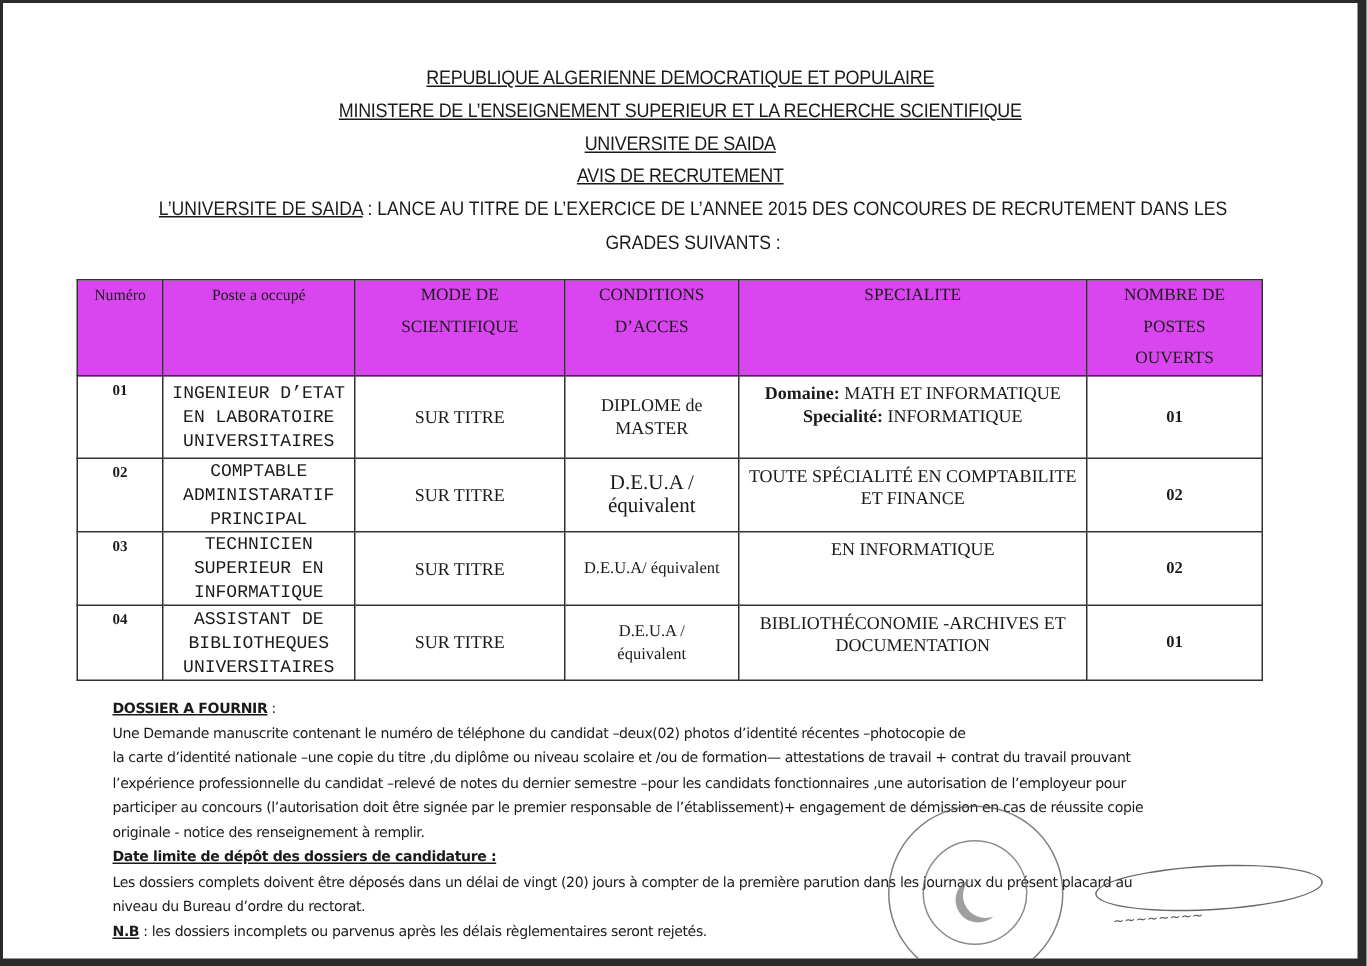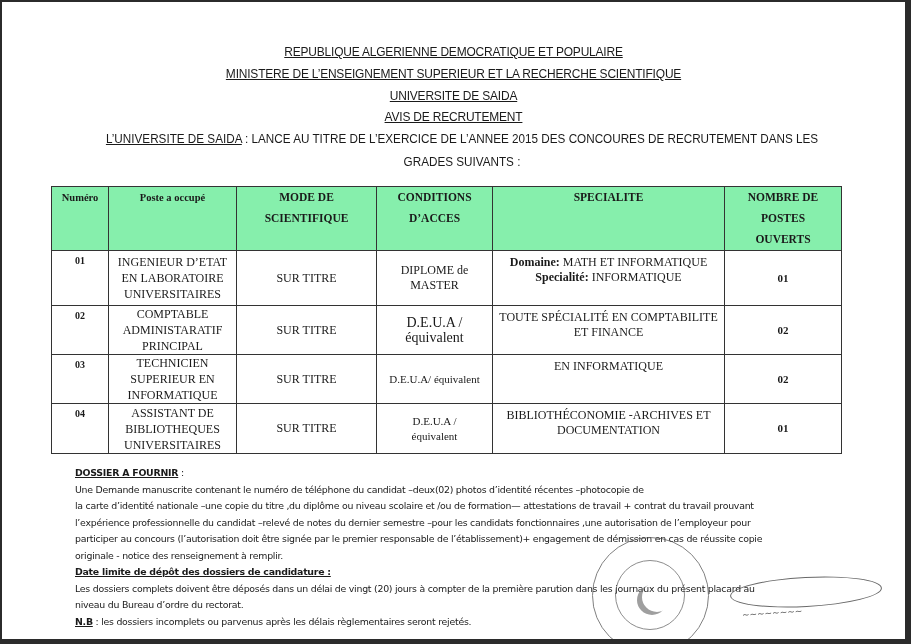--- a/index.html
+++ b/index.html
@@ -58,30 +58,30 @@
       color: #1a1a1a;
     }
     table.recr td, table.recr th {
       border: 1.5px solid #333;
       padding: 0;
       text-align: center;
       font-size: 12px;
       line-height: 15px;
     }
     table.recr th {
-      font-weight: bold;
+      font-weight: normal;
       vertical-align: top;
-      background: #86efac;
+      background: #d946ef;
       height: 60px;
       font-size: 11.5px;
     }
     table.recr th.c1, table.recr th.c2 { padding-top: 3px; font-size: 10.5px; }
     table.recr th.c3, table.recr th.c4, table.recr th.c6 { line-height: 21px; }
     table.recr td.num { vertical-align: top; font-size: 10px; font-weight: bold; padding-top: 2px; }
-    table.recr td.poste { font-size: 12px; line-height: 16px; }
+    table.recr td.poste { font-size: 12px; line-height: 16px; font-family: Liberation Mono, monospace; }
     table.recr td.spec { vertical-align: top; padding-top: 4px; }
     table.recr td.cnt { font-size: 11px; font-weight: bold; }
     .spec .lbl { font-weight: bold; }
 
     .dossier {
       position: absolute;
       left: 71px;
       top: 462px;
       width: 780px;
       font-family: "DejaVu Sans", sans-serif;

